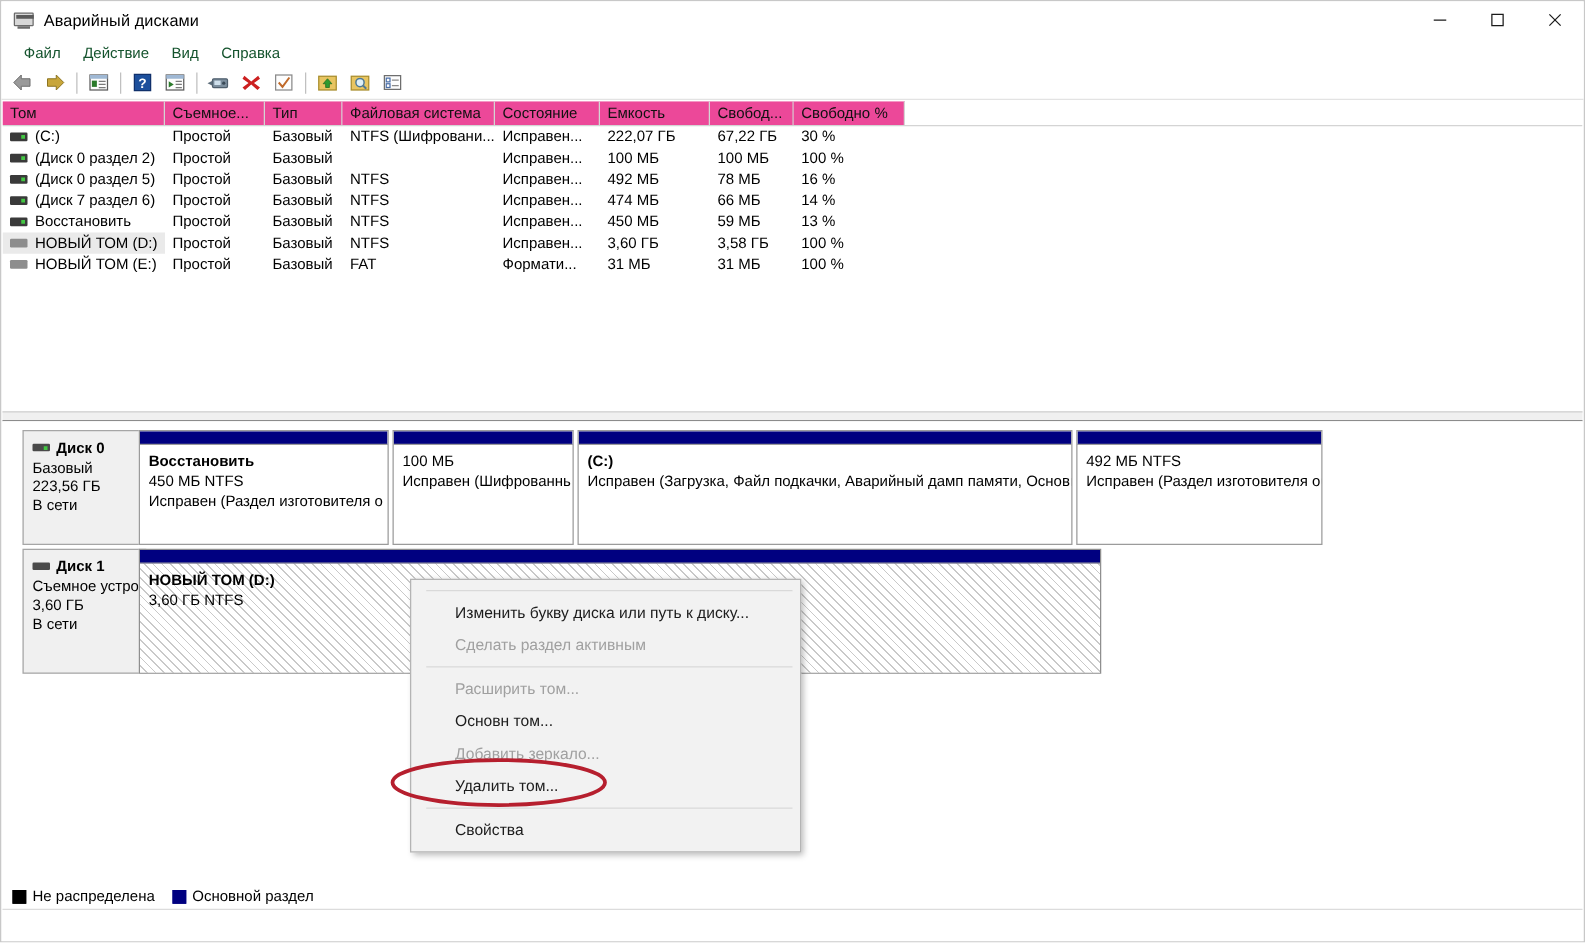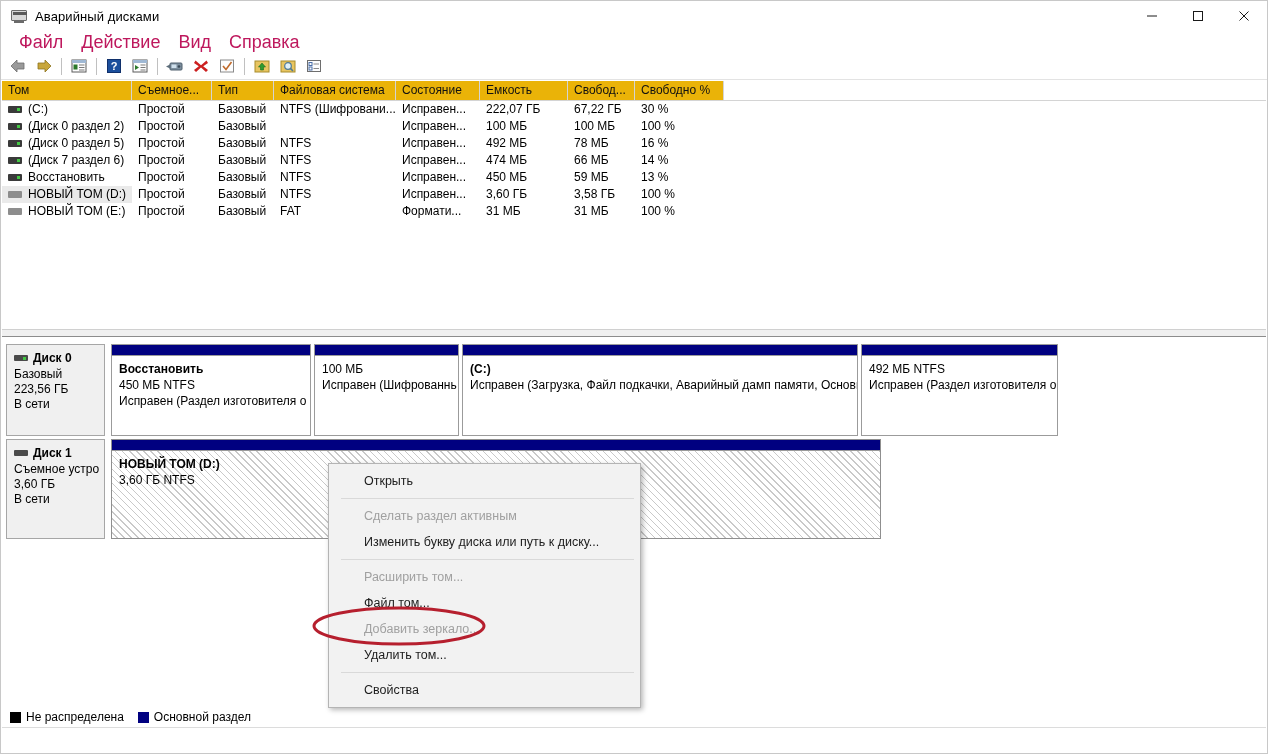--- a/index.html
+++ b/index.html
@@ -66,21 +66,21 @@
   
   .menubar {
     position: absolute; left: 0; top: 30px;
     width: 1266px; height: 22px;
     display: flex; align-items: center;
     background: #ffffff;
     padding-left: 9px;
   }
   .menu-item {
     padding: 2px 9px;
-    font-size: 18px; color: #be185d;
+    font-size: 12px; color: #14532d;
     white-space: nowrap;
   }
 
   
   .toolbar {
     position: absolute; left: 0; top: 52px;
     width: 1266px; height: 27px;
     background: #ffffff;
     display: flex; align-items: center;
     padding-left: 4px;
@@ -107,21 +107,21 @@
   .lst-header {
     display: flex; height: 20px;
     background: #ffffff;
     border-bottom: 1px solid #d4d4d4;
   }
   .lst-header .hcell {
     border-right: 1px solid #d4d4d4;
     padding: 2px 6px 0 6px;
     font-size: 12px; color: #111;
     white-space: nowrap; overflow: hidden;
-    background: #eab308;
+    background: #ec4899;
   }
   .lst-rows { position: relative; }
   .lst-row {
     display: flex; height: 17px; align-items: center;
   }
   .lst-row.selected .cell-vol { background: #eaeaea; }
   .lst-row .cell {
     padding: 0 6px;
     font-size: 12px; color: #000;
     white-space: nowrap; overflow: hidden;
@@ -156,21 +156,21 @@
 
   
   .graphpane {
     position: absolute; left: 1px; top: 336px;
     width: 1264px; height: 374px;
     background: #ffffff;
     overflow: hidden;
   }
   .diskrow { position: relative; }
   .disk-info {
-    position: absolute; left: 4px;
+    position: absolute; left: 16px;
     width: 99px;
     background: #f0f0f0;
     border: 1px solid #a6a6a6;
     padding: 6px 5px 4px 7px;
     font-size: 12px; color: #000;
     overflow: hidden;
   }
   .disk-info .dname {
     font-weight: bold; font-size: 12px;
     display: flex; align-items: center; margin-bottom: 2px;
@@ -599,27 +599,26 @@
     </div>
     <div class="lg">
       <span class="sw navy"></span>
       <span>Основной раздел</span>
     </div>
   </div>
 
   <div class="bottomstrip"></div>
 
   <div class="ctxmenu">
-    <div class="ctx-item">Открыть</div>
     <div class="ctx-sep"></div>
+    <div class="ctx-item">Изменить букву диска или путь к диску...</div>
     <div class="ctx-item disabled">Сделать раздел активным</div>
-    <div class="ctx-item">Изменить букву диска или путь к диску...</div>
     <div class="ctx-sep"></div>
     <div class="ctx-item disabled">Расширить том...</div>
-    <div class="ctx-item">Файл том...</div>
+    <div class="ctx-item">Основн том...</div>
     <div class="ctx-item disabled">Добавить зеркало...</div>
     <div class="ctx-item">Удалить том...</div>
     <div class="ctx-sep"></div>
     <div class="ctx-item">Свойства</div>
 
   </div>
 
   <div class="annot">
     <svg width="176" height="42" viewBox="0 0 176 42">
       <ellipse cx="88" cy="21" rx="85" ry="18" fill="none" stroke="#b61f2e" stroke-width="3"></ellipse>

